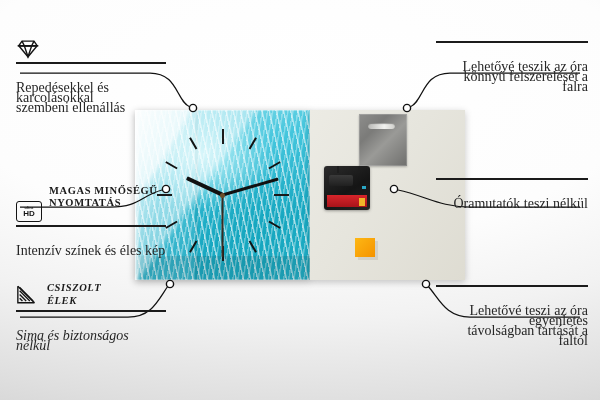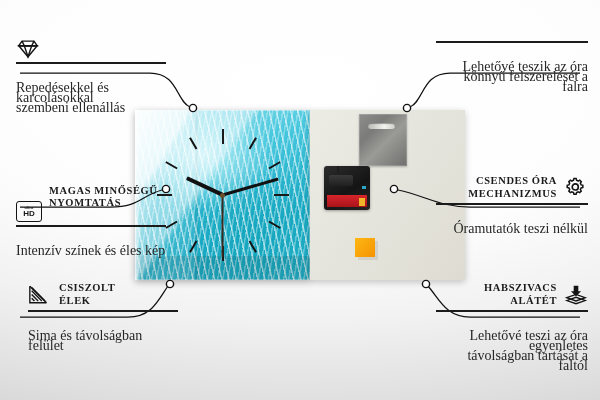--- a/index.html
+++ b/index.html
@@ -212,76 +212,51 @@
         <span class="u">ultra</span>
           <span class="h">HD</span>
       </span>
       <span class="ttl">MAGAS MINŐSÉGŰ
 NYOMTATÁS</span>
     </div>
     <div class="rule"></div>
     <div class="sub">Intenzív színek és éles kép</div>
   </div>
 
-  <div class="callout left" style="left:28px;top:282px;width:150px;">
+  <div class="callout left" style="left:16px;top:282px;width:150px;font-style:italic;">
     <div class="hdr">
       <span class="ico">
         <svg viewBox="0 0 26 22">
             <g stroke="currentColor" stroke-width="1.5" fill="none">
           <path d="M2 2 L2 20 L20 20"></path>
               <path d="M2 2 L20 20"></path>
           <path d="M4 7 L15 18"></path>
               <path d="M4 11 L11 18"></path>
               <path d="M4 15 L7 18"></path>
               <path d="M4 3.5 L18.5 18"></path>
         </g>
           </svg>
       </span>
       <span class="ttl">CSISZOLT
 ÉLEK</span>
     </div>
     <div class="rule"></div>
-    <div class="sub">Sima és távolságban felület</div>
+    <div class="sub">Sima és biztonságos nélkül</div>
   </div>
 
   <div class="callout right" style="right:12px;top:38px;width:152px;">
     <div class="rule"></div>
     <div class="sub">Lehetővé teszik az óra
 könnyű felszerelését a falra</div>
   </div>
 
   <div class="callout right" style="right:12px;top:175px;width:152px;">
-    <div class="hdr">
-      <span class="ttl">CSENDES ÓRA
-MECHANIZMUS</span>
-      <span class="ico">
-        <svg viewBox="0 0 26 22">
-            <g fill="none" stroke="currentColor" stroke-width="1.8">
-          <path d="M13 3.2 l2.6 .0 .5 2.0 1.9 .9 1.8-1.0 1.8 1.8 -1.0 1.8 .9 1.9 2.0 .5 0 2.6 -2.0 .5 -.9 1.9 1.0 1.8 -1.8 1.8 -1.8-1.0 -1.9 .9 -.5 2.0 -2.6 0 -.5-2.0 -1.9-.9 -1.8 1.0 -1.8-1.8 1.0-1.8 -.9-1.9 -2.0-.5 0-2.6 2.0-.5 .9-1.9 -1.0-1.8 1.8-1.8 1.8 1.0 1.9-.9 z" transform="translate(-1.2,-1.6) scale(0.92)"></path>
-          <circle cx="12.2" cy="10.4" r="3.3"></circle>
-        </g>
-          </svg>
-      </span>
-    </div>
     <div class="rule"></div>
     <div class="sub">Óramutatók teszi nélkül</div>
   </div>
 
   <div class="callout right" style="right:12px;top:282px;width:152px;">
-    <div class="hdr">
-      <span class="ttl">HABSZIVACS
-ALÁTÉT</span>
-      <span class="ico">
-        <svg viewBox="0 0 26 22">
-            <g fill="none" stroke="currentColor" stroke-width="1.4">
-          <path d="M10.5 1.5 h5 v6 h3 L13 13 L7.5 7.5 h3 z" fill="currentColor" stroke="none"></path>
-          <path d="M3 14.5 L13 11 L23 14.5 L13 18 Z"></path>
-          <path d="M3 17.5 L13 14 L23 17.5 L13 21 Z"></path>
-        </g>
-          </svg>
-      </span>
-    </div>
     <div class="rule"></div>
     <div class="sub">Lehetővé teszi az óra egyenletes
 távolságban tartását a faltól</div>
   </div>
 
 </div>
 
 </body></html>

